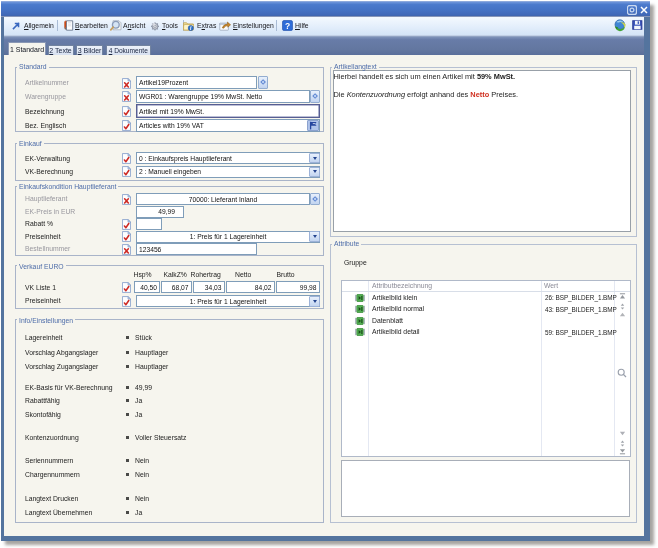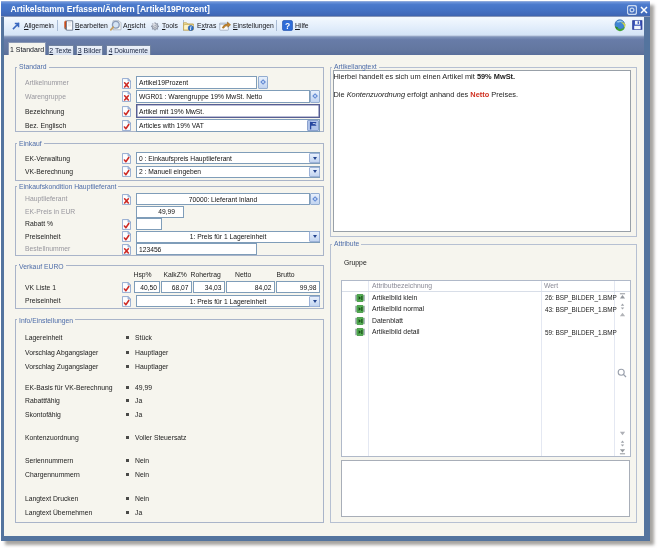--- a/index.html
+++ b/index.html
@@ -32,21 +32,20 @@
 .cbtn .ar { width:0; height:0; border-left:2.2px solid transparent; border-right:2.2px solid transparent; border-top:3px solid #24448F; }
 .spn { position:absolute; width:10px; background:linear-gradient(180deg,#E8F0FC,#C2D4F0); border:1px solid #93ADD0; border-radius:1px; display:flex; align-items:center; justify-content:center; }
 .dia { width:4.2px; height:4.2px; background:#C6D9F6; transform:rotate(45deg); border:1px solid #5E85D0; }
 svg { position:absolute; }
 .gi { width:10px; height:8px; }
 .bmp { font-size:6.4px !important; letter-spacing:-0.05px; }
 </style></head>
 <body>
 <div class="abs" id="shadow"></div>
 <div class="abs" id="titlebar">
-  <span class="t">Artikelstamm Erfassen/Ändern [Artikel19Prozent]</span>
   <svg style="left:626px;top:4px" width="10" height="10" viewBox="0 0 10 10">
       <rect x="0.5" y="0.5" width="9" height="9" rx="2.2" fill="none" stroke="#C9D8F0" stroke-width="1.3"></rect>
       <circle cx="5" cy="5" r="1.9" fill="none" stroke="#C9D8F0" stroke-width="1.2"></circle>
     </svg>
   <svg style="left:639px;top:5px" width="8" height="8" viewBox="0 0 8 8">
       <path d="M1 1 L7 7 M7 1 L1 7" stroke="#fff" stroke-width="1.5"></path>
     </svg>
 </div>
 <div class="abs" id="bL"></div>
 <div class="abs" id="bR"></div>

